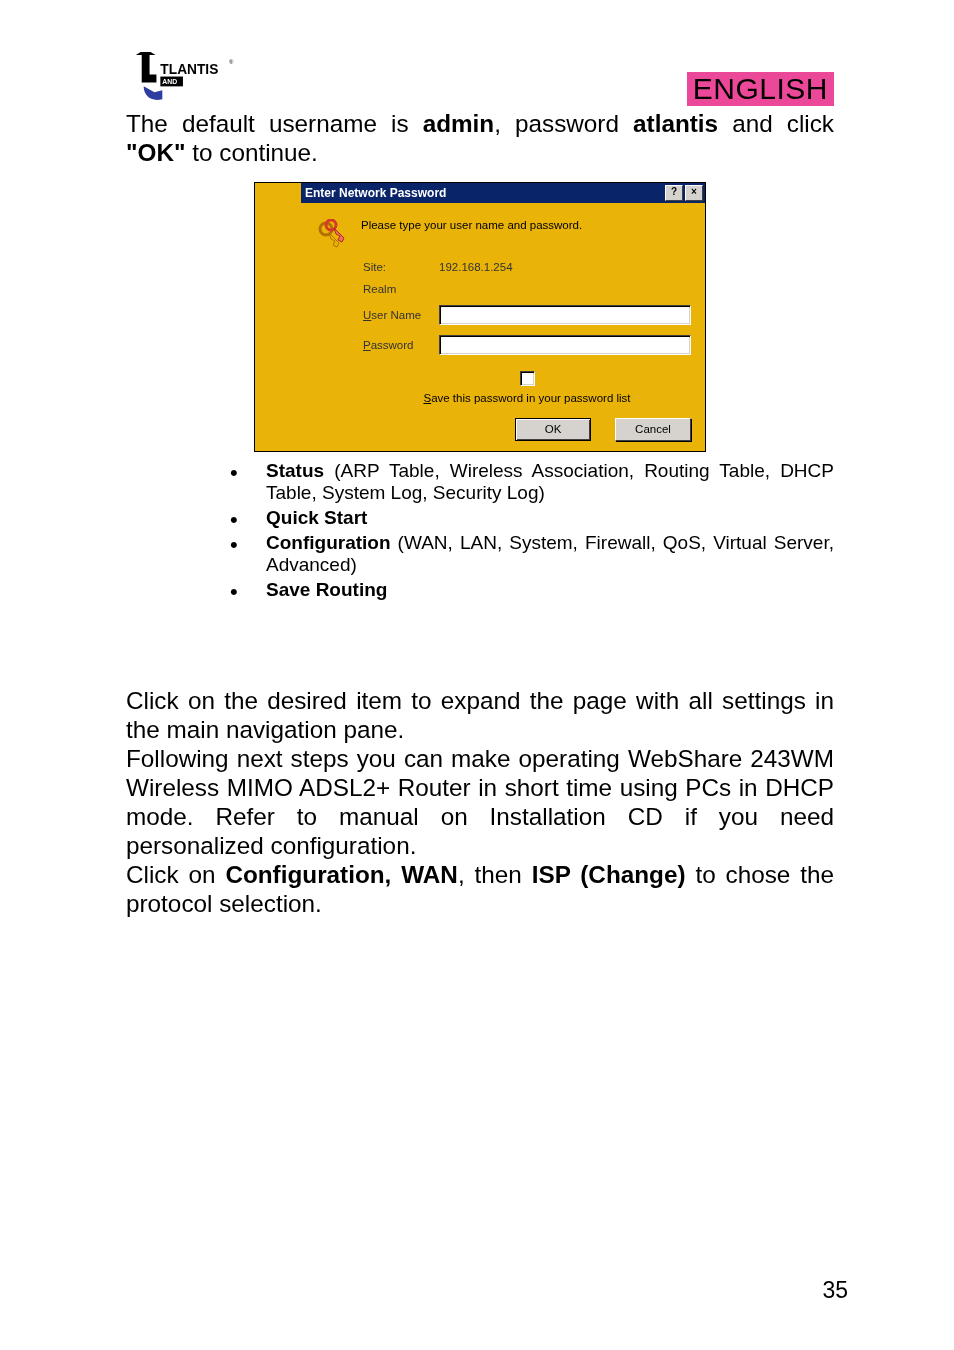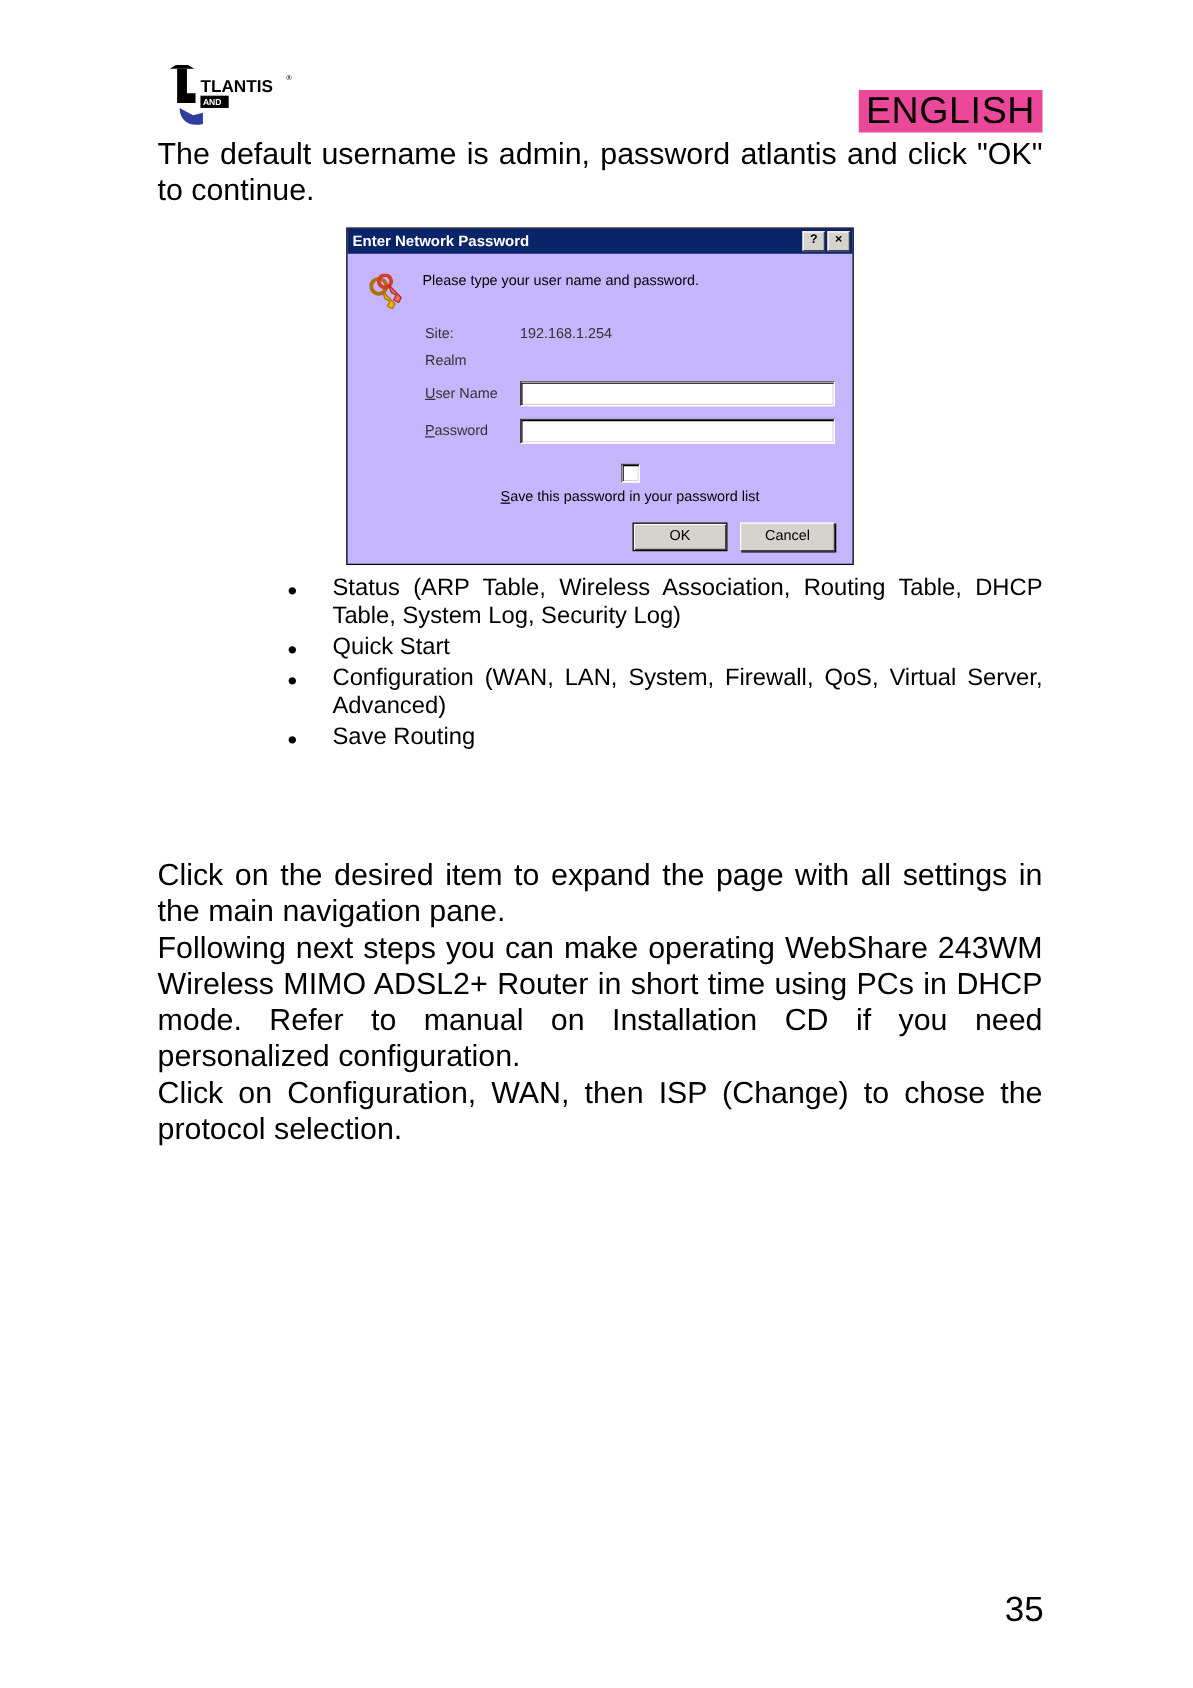--- a/index.html
+++ b/index.html
@@ -36,35 +36,36 @@
     letter-spacing: 0.5px;
     padding: 0 6px;
     display: inline-block;
   }
   .body-text {
     font-size: 24.3px;
     line-height: 1.19;
     text-align: justify;
     text-justify: inter-word;
   }
-  .bold { font-weight: normal; }
+  .bold { font-weight: bold; }
 
   
   .dialog-wrap {
     display: flex;
     justify-content: center;
     margin: 14px 0 8px 0;
   }
   .dialog {
     width: 404px;
     border: 1px solid #000;
-    background: #c4b5fd;
+    background: #eab308;
     font-family: Tahoma, Arial, sans-serif;
     font-size: 11.5px;
     color: #000;
+    padding-left: 46px;
   }
   .titlebar {
     background: #0a246a;
     color: #fff;
     display: flex;
     align-items: center;
     justify-content: space-between;
     font-weight: bold;
     padding: 2px 2px 2px 4px;
     font-size: 12px;
@@ -139,21 +140,21 @@
     height: 13px;
     background: #fff;
     border: 1px solid #404040;
     border-right-color: #fff;
     border-bottom-color: #fff;
     box-shadow: inset 1px 1px 0 #000, inset -1px -1px 0 #d6d3ce;
   }
   .btnrow {
     display: flex;
     justify-content: flex-end;
-    gap: 10px;
+    gap: 24px;
     margin-top: 14px;
   }
   .dlgbtn {
     width: 76px;
     height: 23px;
     background: #d6d3ce;
     border: 1px solid #fff;
     border-right-color: #404040;
     border-bottom-color: #404040;
     box-shadow: 1px 1px 0 #000, inset 1px 1px 0 #d6d3ce;
@@ -184,22 +185,22 @@
     content: "•";
     position: absolute;
     left: 0;
     top: 0;
     font-size: 22px;
   }
 
   .page-num {
     position: absolute;
     bottom: 46px;
-    right: 119px;
-    font-size: 28px;
+    right: 106px;
+    font-size: 23px;
   }
 </style>
 </head>
 <body>
 
 <div class="page">
 
   <div class="header">
     <div class="logo">
       <svg viewBox="0 0 220 110">

